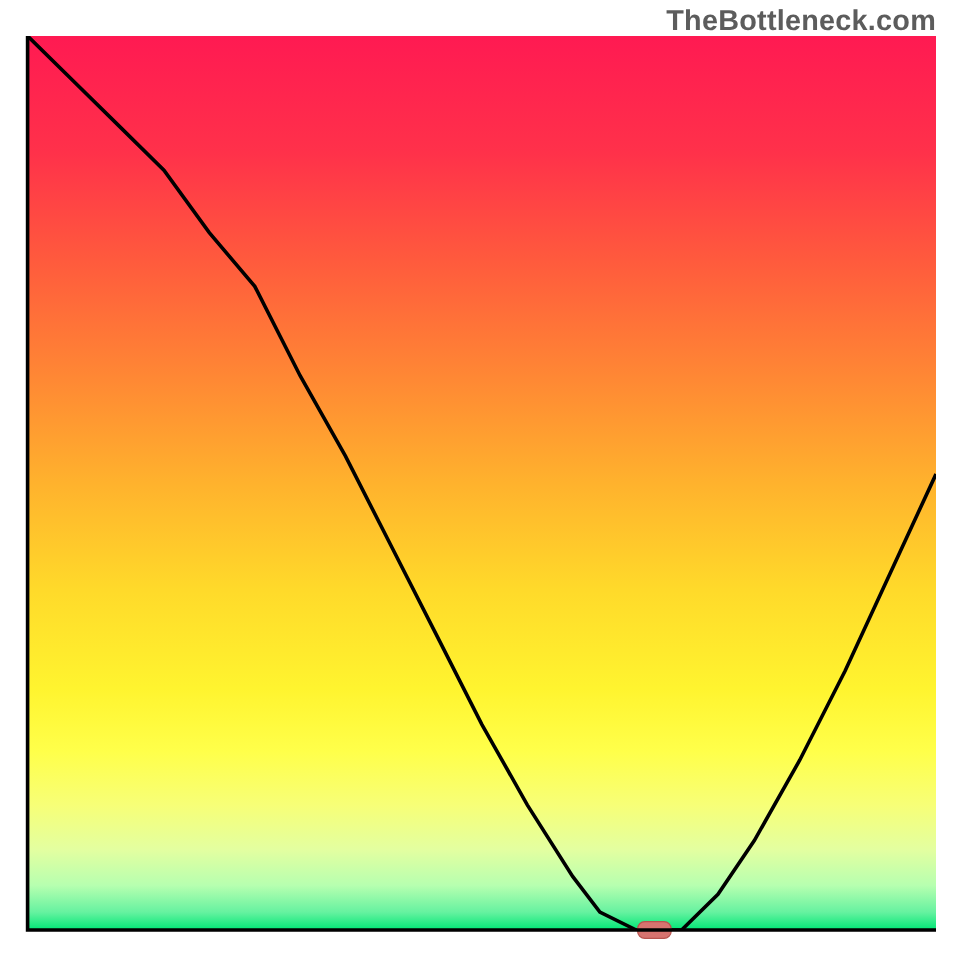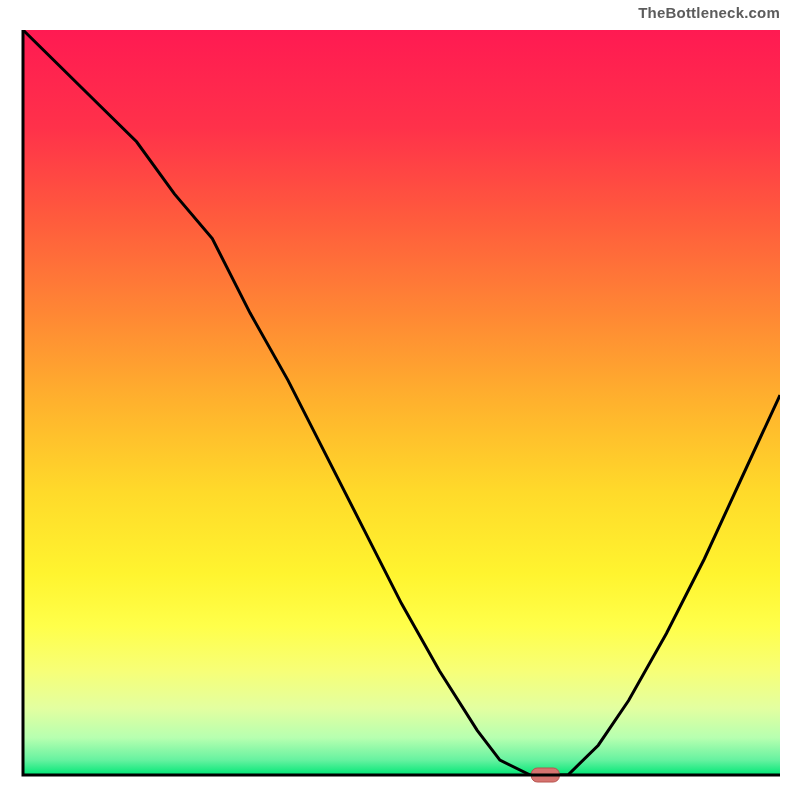--- a/index.html
+++ b/index.html
@@ -12,21 +12,21 @@
   }
   .container {
     position: relative;
     width: 800px;
     height: 800px;
   }
   .watermark {
     position: absolute;
     top: 4px;
     right: 20px;
-    font-size: 15px;
+    font-size: 24px;
     font-weight: bold;
     color: #5c5c5c;
     letter-spacing: 0.2px;
   }
   svg {
     display: block;
   }
 </style>
 </head>
 <body>

